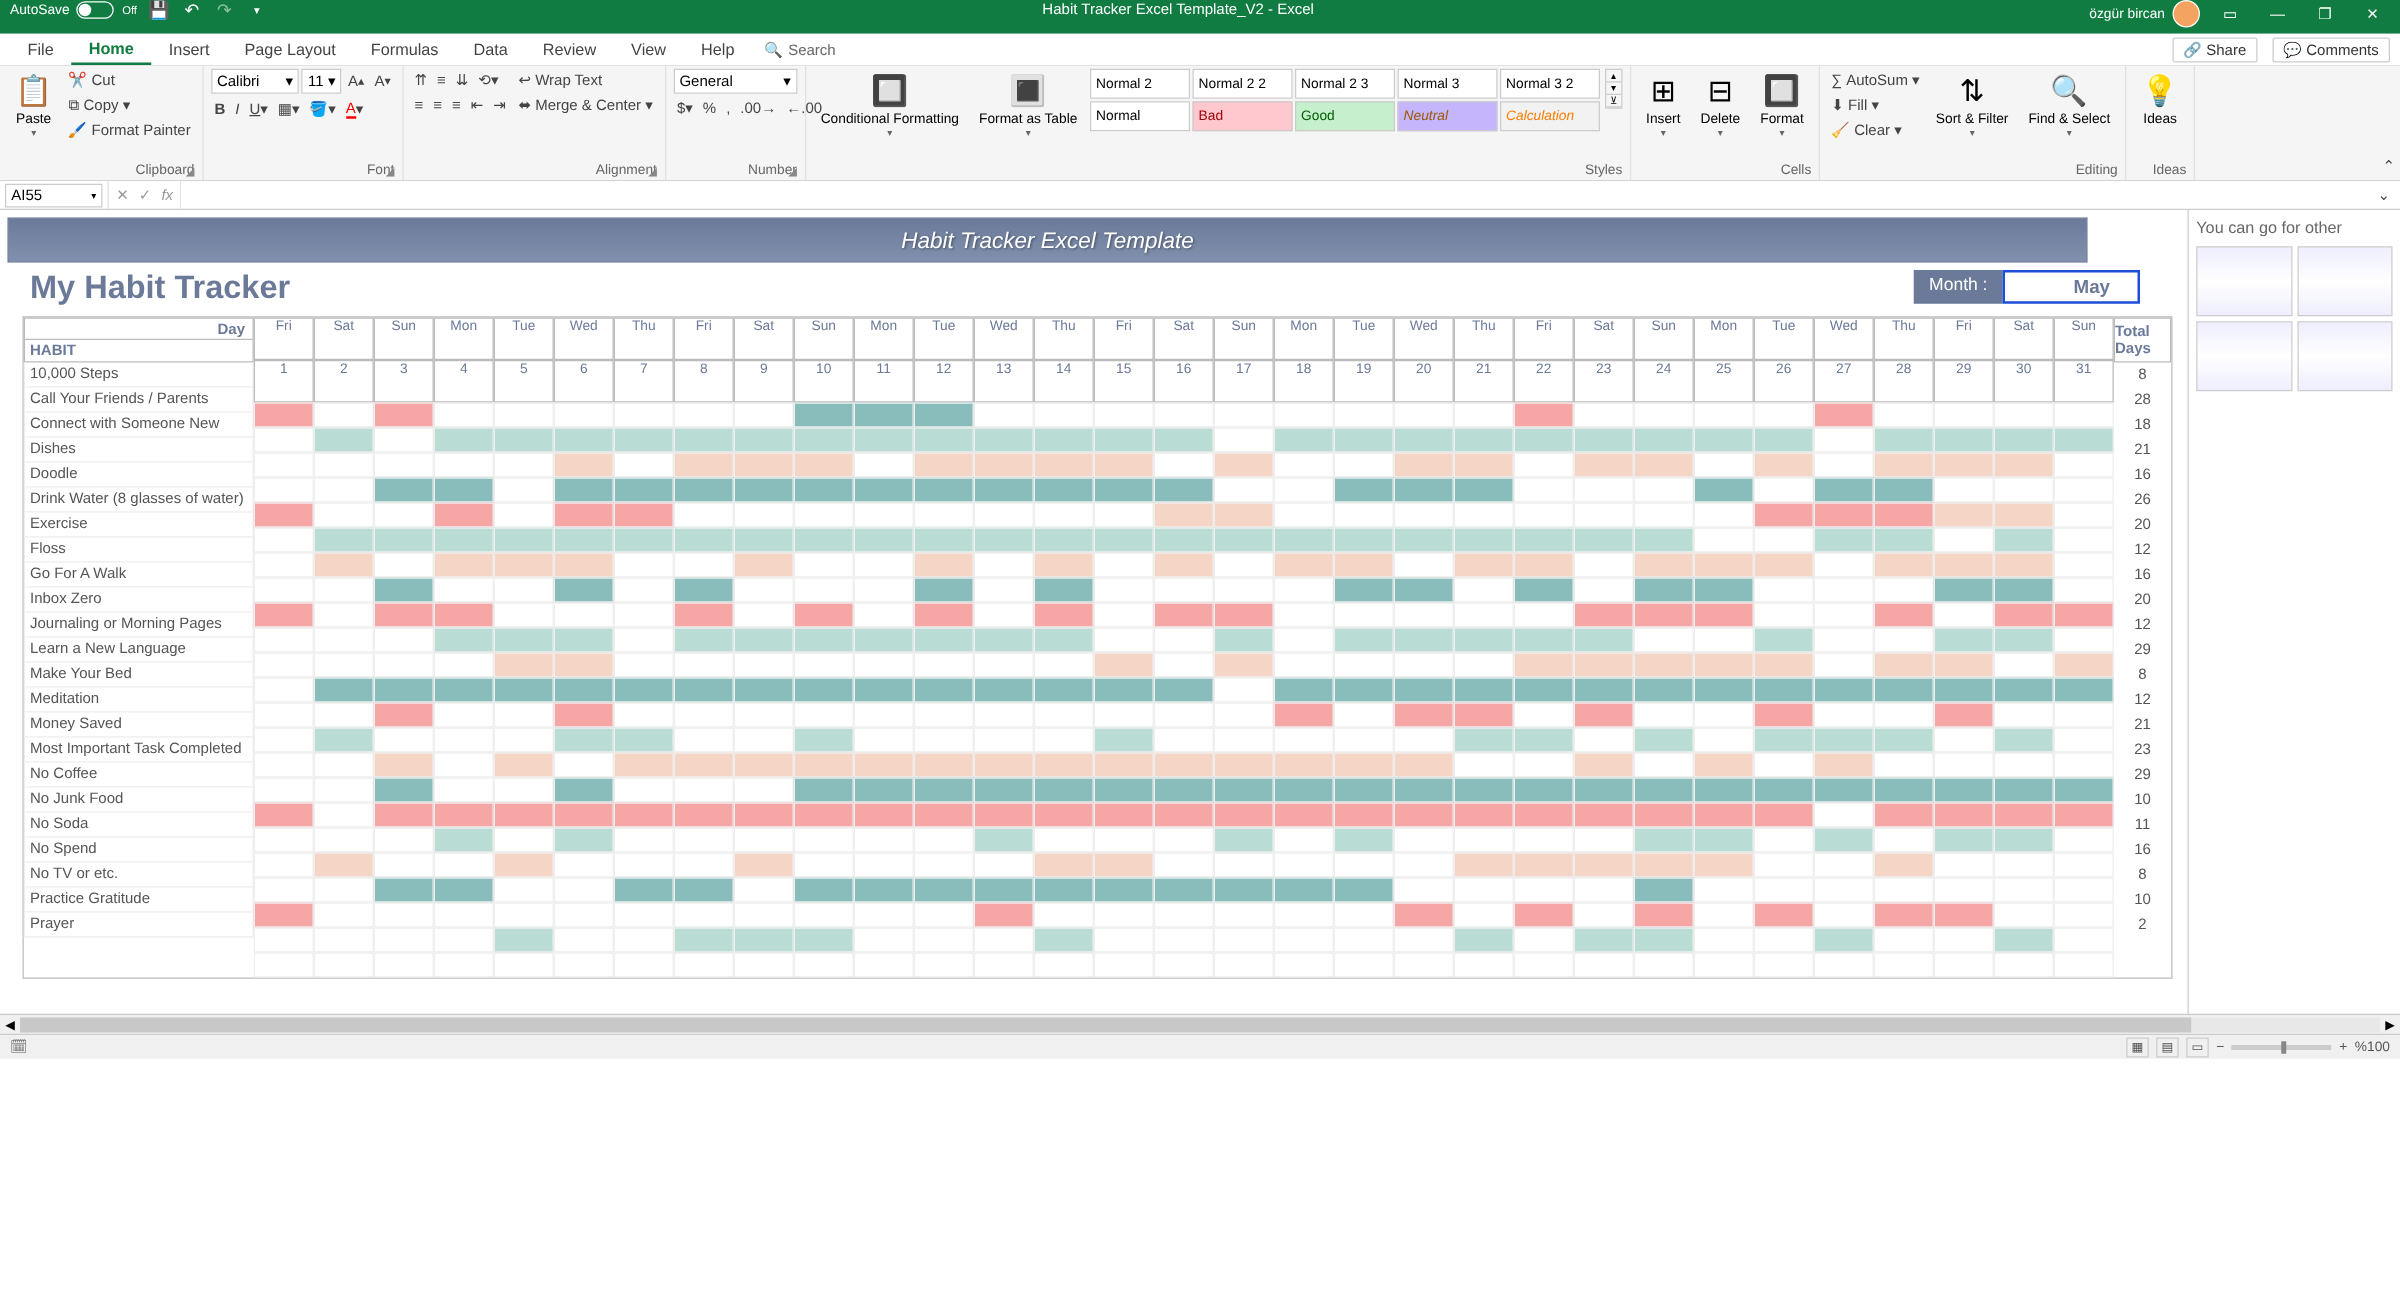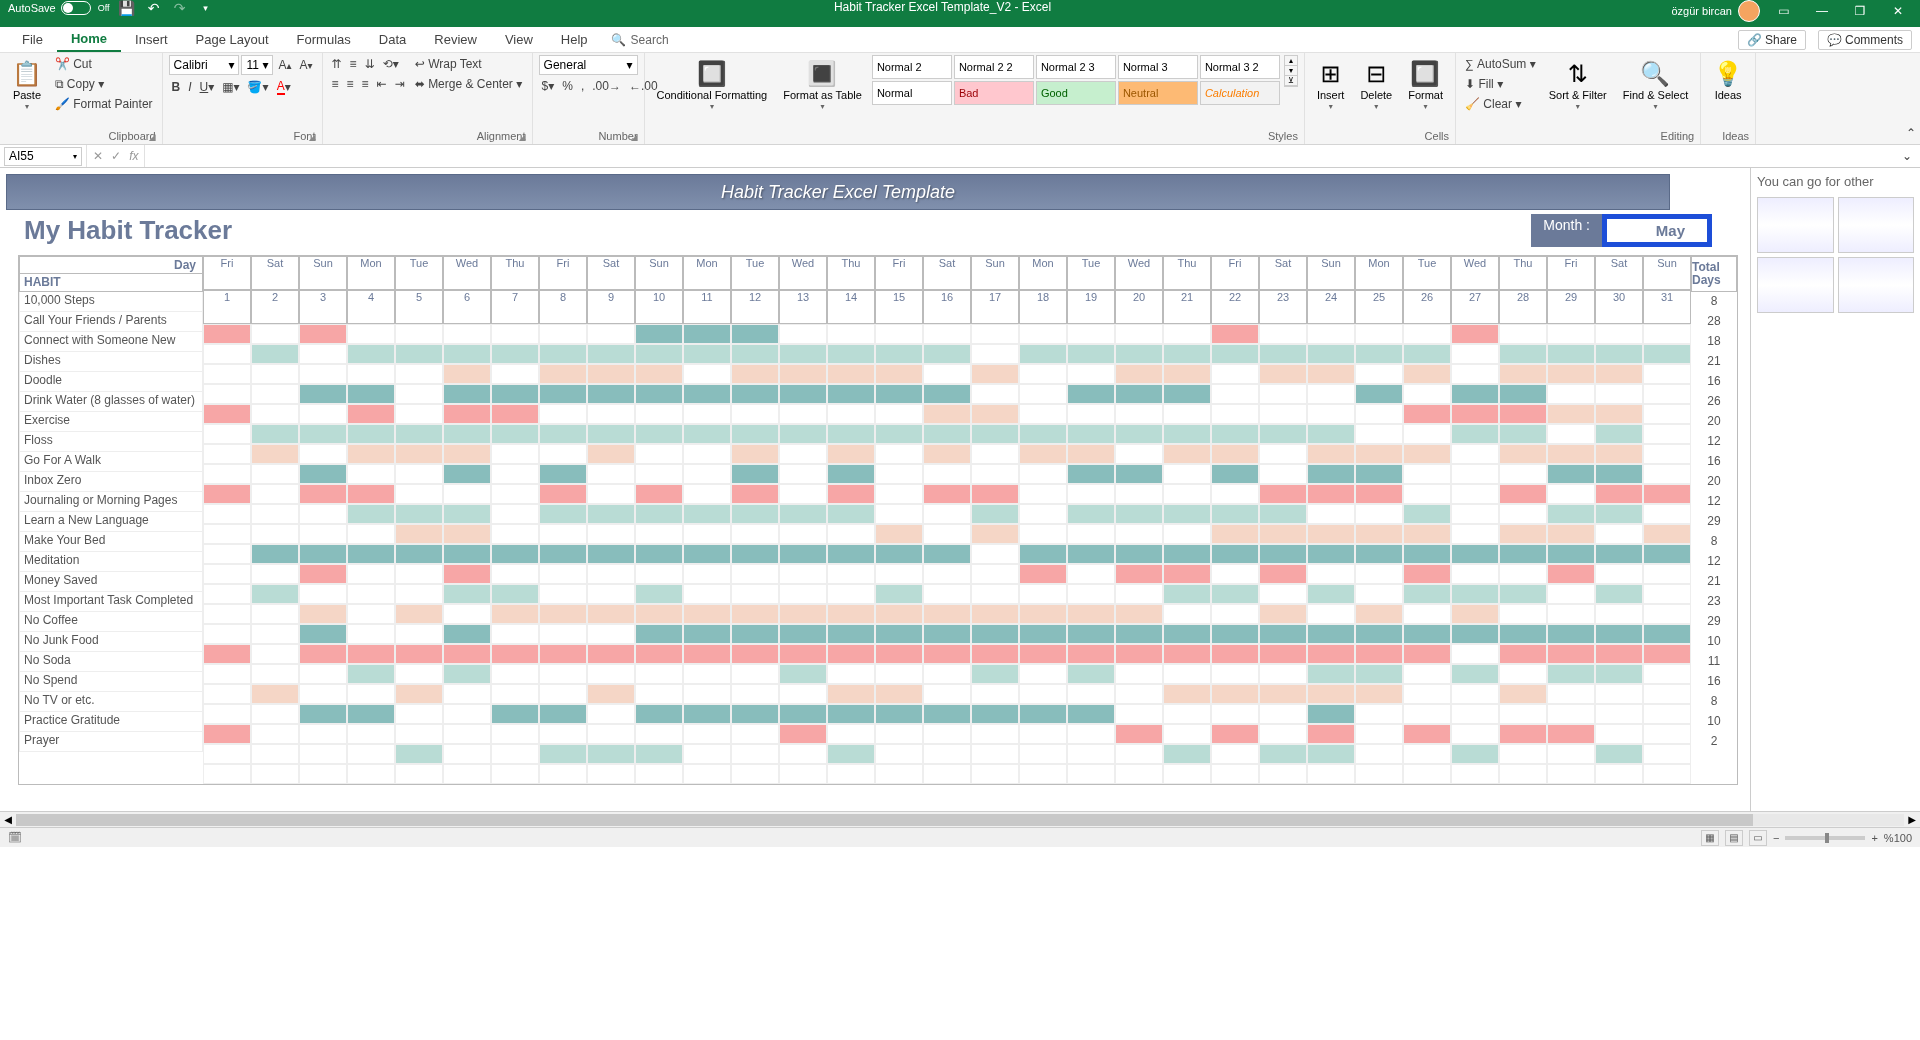--- a/index.html
+++ b/index.html
@@ -37,21 +37,21 @@
 .big-btn .arrow { font-size: 8px; color: #666; }
 .icon-lg { font-size: 24px; height: 30px; display: flex; align-items: center; }
 .stack { display: flex; flex-direction: column; gap: 2px; }
 .row { display: flex; gap: 2px; align-items: center; }
 .mini-btn { padding: 2px 3px; cursor: pointer; display: flex; align-items: center; font-size: 12px; color: #444; }
 .select-box { border: 1px solid #ccc; background: #fff; height: 20px; font-size: 12px; padding: 0 4px; display: flex; align-items: center; justify-content: space-between; }
 .styles-grid { display: grid; grid-template-columns: repeat(5, 80px); grid-template-rows: 24px 24px; gap: 2px; }
 .style-cell { border: 1px solid #ccc; background: #fff; font-size: 11px; padding: 2px 4px; display: flex; align-items: center; cursor: pointer; }
 .style-cell.bad { color: #9c0006; background: #ffc7ce; }
 .style-cell.good { color: #006100; background: #c6efce; }
-.style-cell.neutral { color: #9c5700; background: #fdba74; }
+.style-cell.neutral { color: #9c5700; background: #c4b5fd; font-style: italic; }
 .style-cell.calc { color: #fa7d00; background: #f2f2f2; font-style: italic; }
 .styles-scroll { width: 14px; display: flex; flex-direction: column; border: 1px solid #ccc; }
 .styles-scroll div { flex: 1; font-size: 8px; text-align: center; cursor: pointer; border-bottom: 1px solid #ccc; }
 
 
 .formula-bar { height: 23px; border-bottom: 1px solid #ccc; display: flex; align-items: center; background: #fff; }
 .name-box { width: 78px; border: 1px solid #ccc; height: 19px; margin: 0 4px; padding: 0 4px; font-size: 12px; display: flex; align-items: center; justify-content: space-between; }
 .fx-btns { display: flex; border-left: 1px solid #e1e1e1; border-right: 1px solid #e1e1e1; height: 100%; align-items: center; padding: 0 6px; gap: 8px; color: #999; }
 .formula-input { flex: 1; height: 19px; border: none; padding: 0 4px; font-size: 12px; }
 
@@ -62,21 +62,21 @@
 .right-panel-title { font-size: 13px; color: #666; margin-bottom: 8px; white-space: nowrap; overflow: hidden; }
 .thumb-grid { display: grid; grid-template-columns: 1fr 1fr; gap: 4px; }
 .thumb { height: 56px; border: 1px solid #ccc; background: linear-gradient(#eef 0%, #fff 50%, #eef 100%); }
 
 .banner { height: 36px; background: linear-gradient(#6b7a99, #8090ad); border: 1px solid #5a6a88; display: flex; align-items: center; justify-content: center; color: #fff; font-size: 18px; font-style: italic; text-shadow: 1px 1px 2px rgba(0,0,0,0.4); margin-bottom: 0; margin-right: 80px; }
 
 .tracker-header { display: flex; align-items: center; padding: 4px 18px 8px 18px; }
 .tracker-title { font-size: 26px; color: #6b7a99; font-weight: 600; }
 .month-box { margin-left: auto; display: flex; margin-right: 20px; }
 .month-label { background: #6b7a99; color: #fff; padding: 3px 12px; font-size: 14px; }
-.month-value { border: 5px solid #1d4ed8; padding: 3px 22px; font-size: 15px; color: #6b7a99; font-weight: 600; min-width: 110px; text-align: right; }
+.month-value { border: 2px solid #1d4ed8; padding: 3px 22px; font-size: 15px; color: #6b7a99; font-weight: 600; min-width: 110px; text-align: right; }
 
 .grid-wrap { border: 1px solid #bbb; margin: 0 12px; display: flex; }
 .habit-col { width: 184px; }
 .habit-head { height: 36px; border: 1px solid #bbb; display: flex; flex-direction: column; }
 .habit-head-day { text-align: right; padding: 1px 6px; font-size: 12px; color: #6b7a99; font-weight: 600; border-bottom: 1px solid #bbb; height: 18px; }
 .habit-head-label { padding: 1px 4px; color: #6b7a99; font-weight: 600; font-size: 12px; height: 18px; }
 .habit-row { height: 20px; border: 1px solid #eee; border-top: none; padding: 1px 4px; font-size: 12px; color: #555; white-space: nowrap; overflow: hidden; }
 
 .days-area { flex: 1; }
 .days-head-row { display: flex; height: 34px; }

